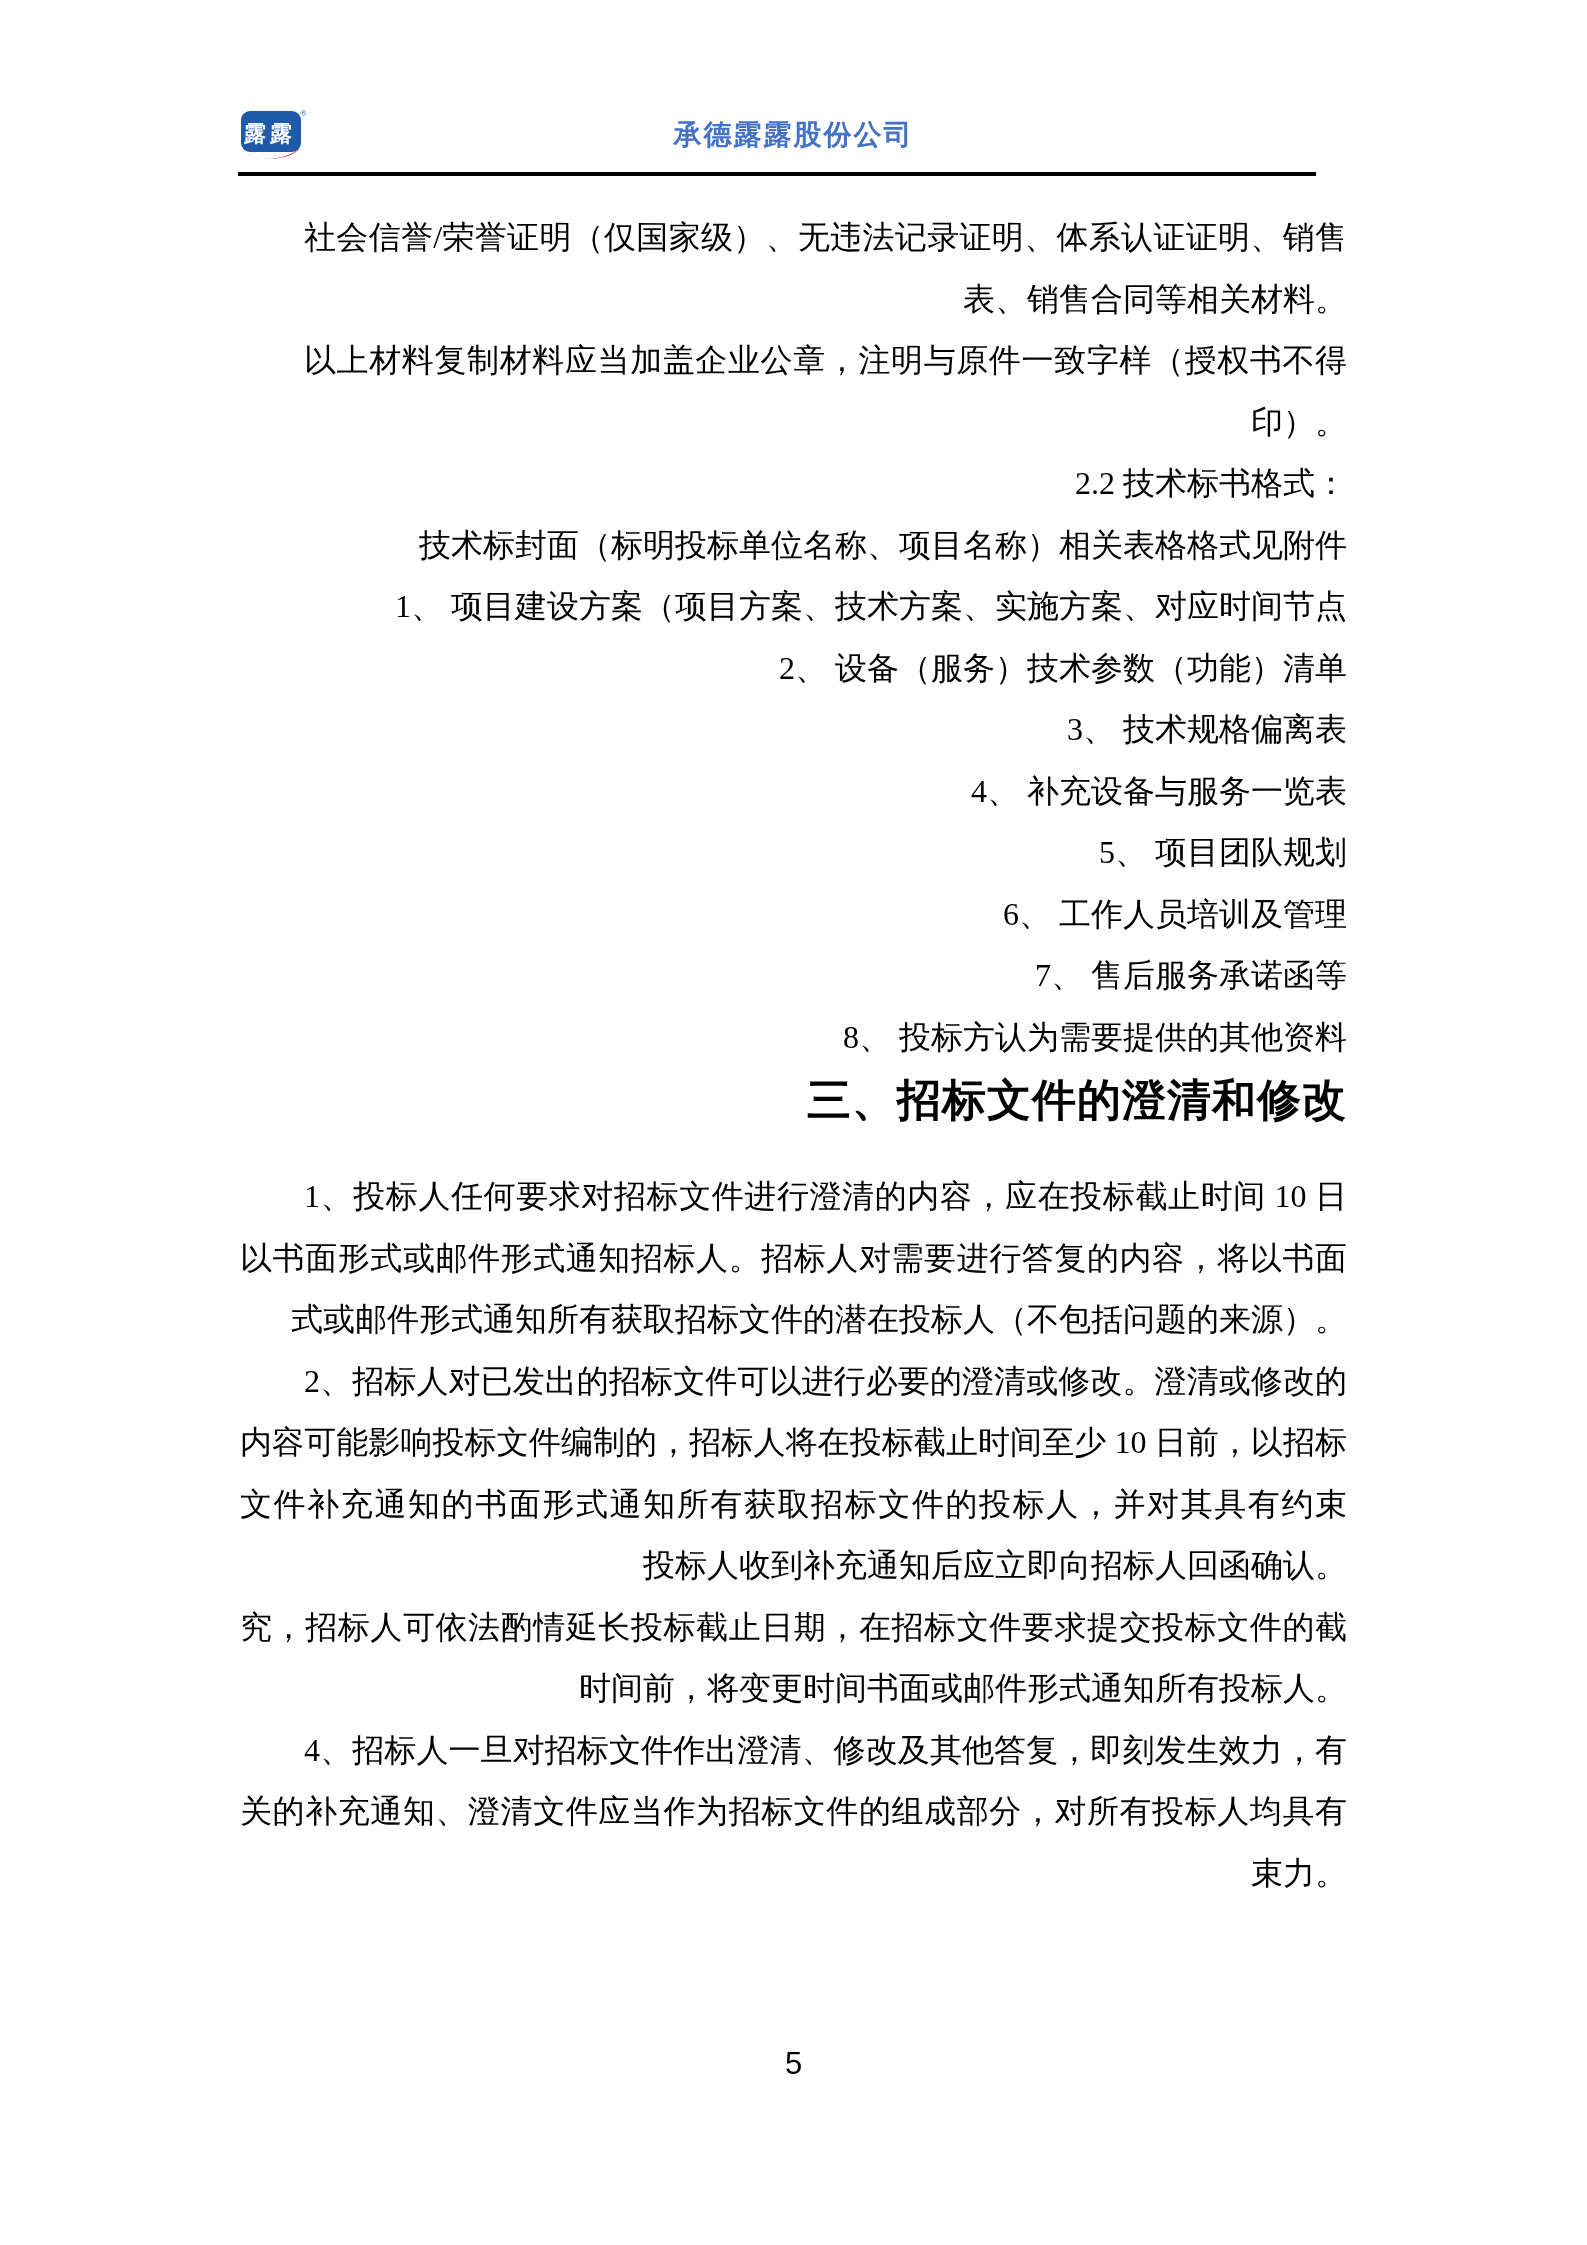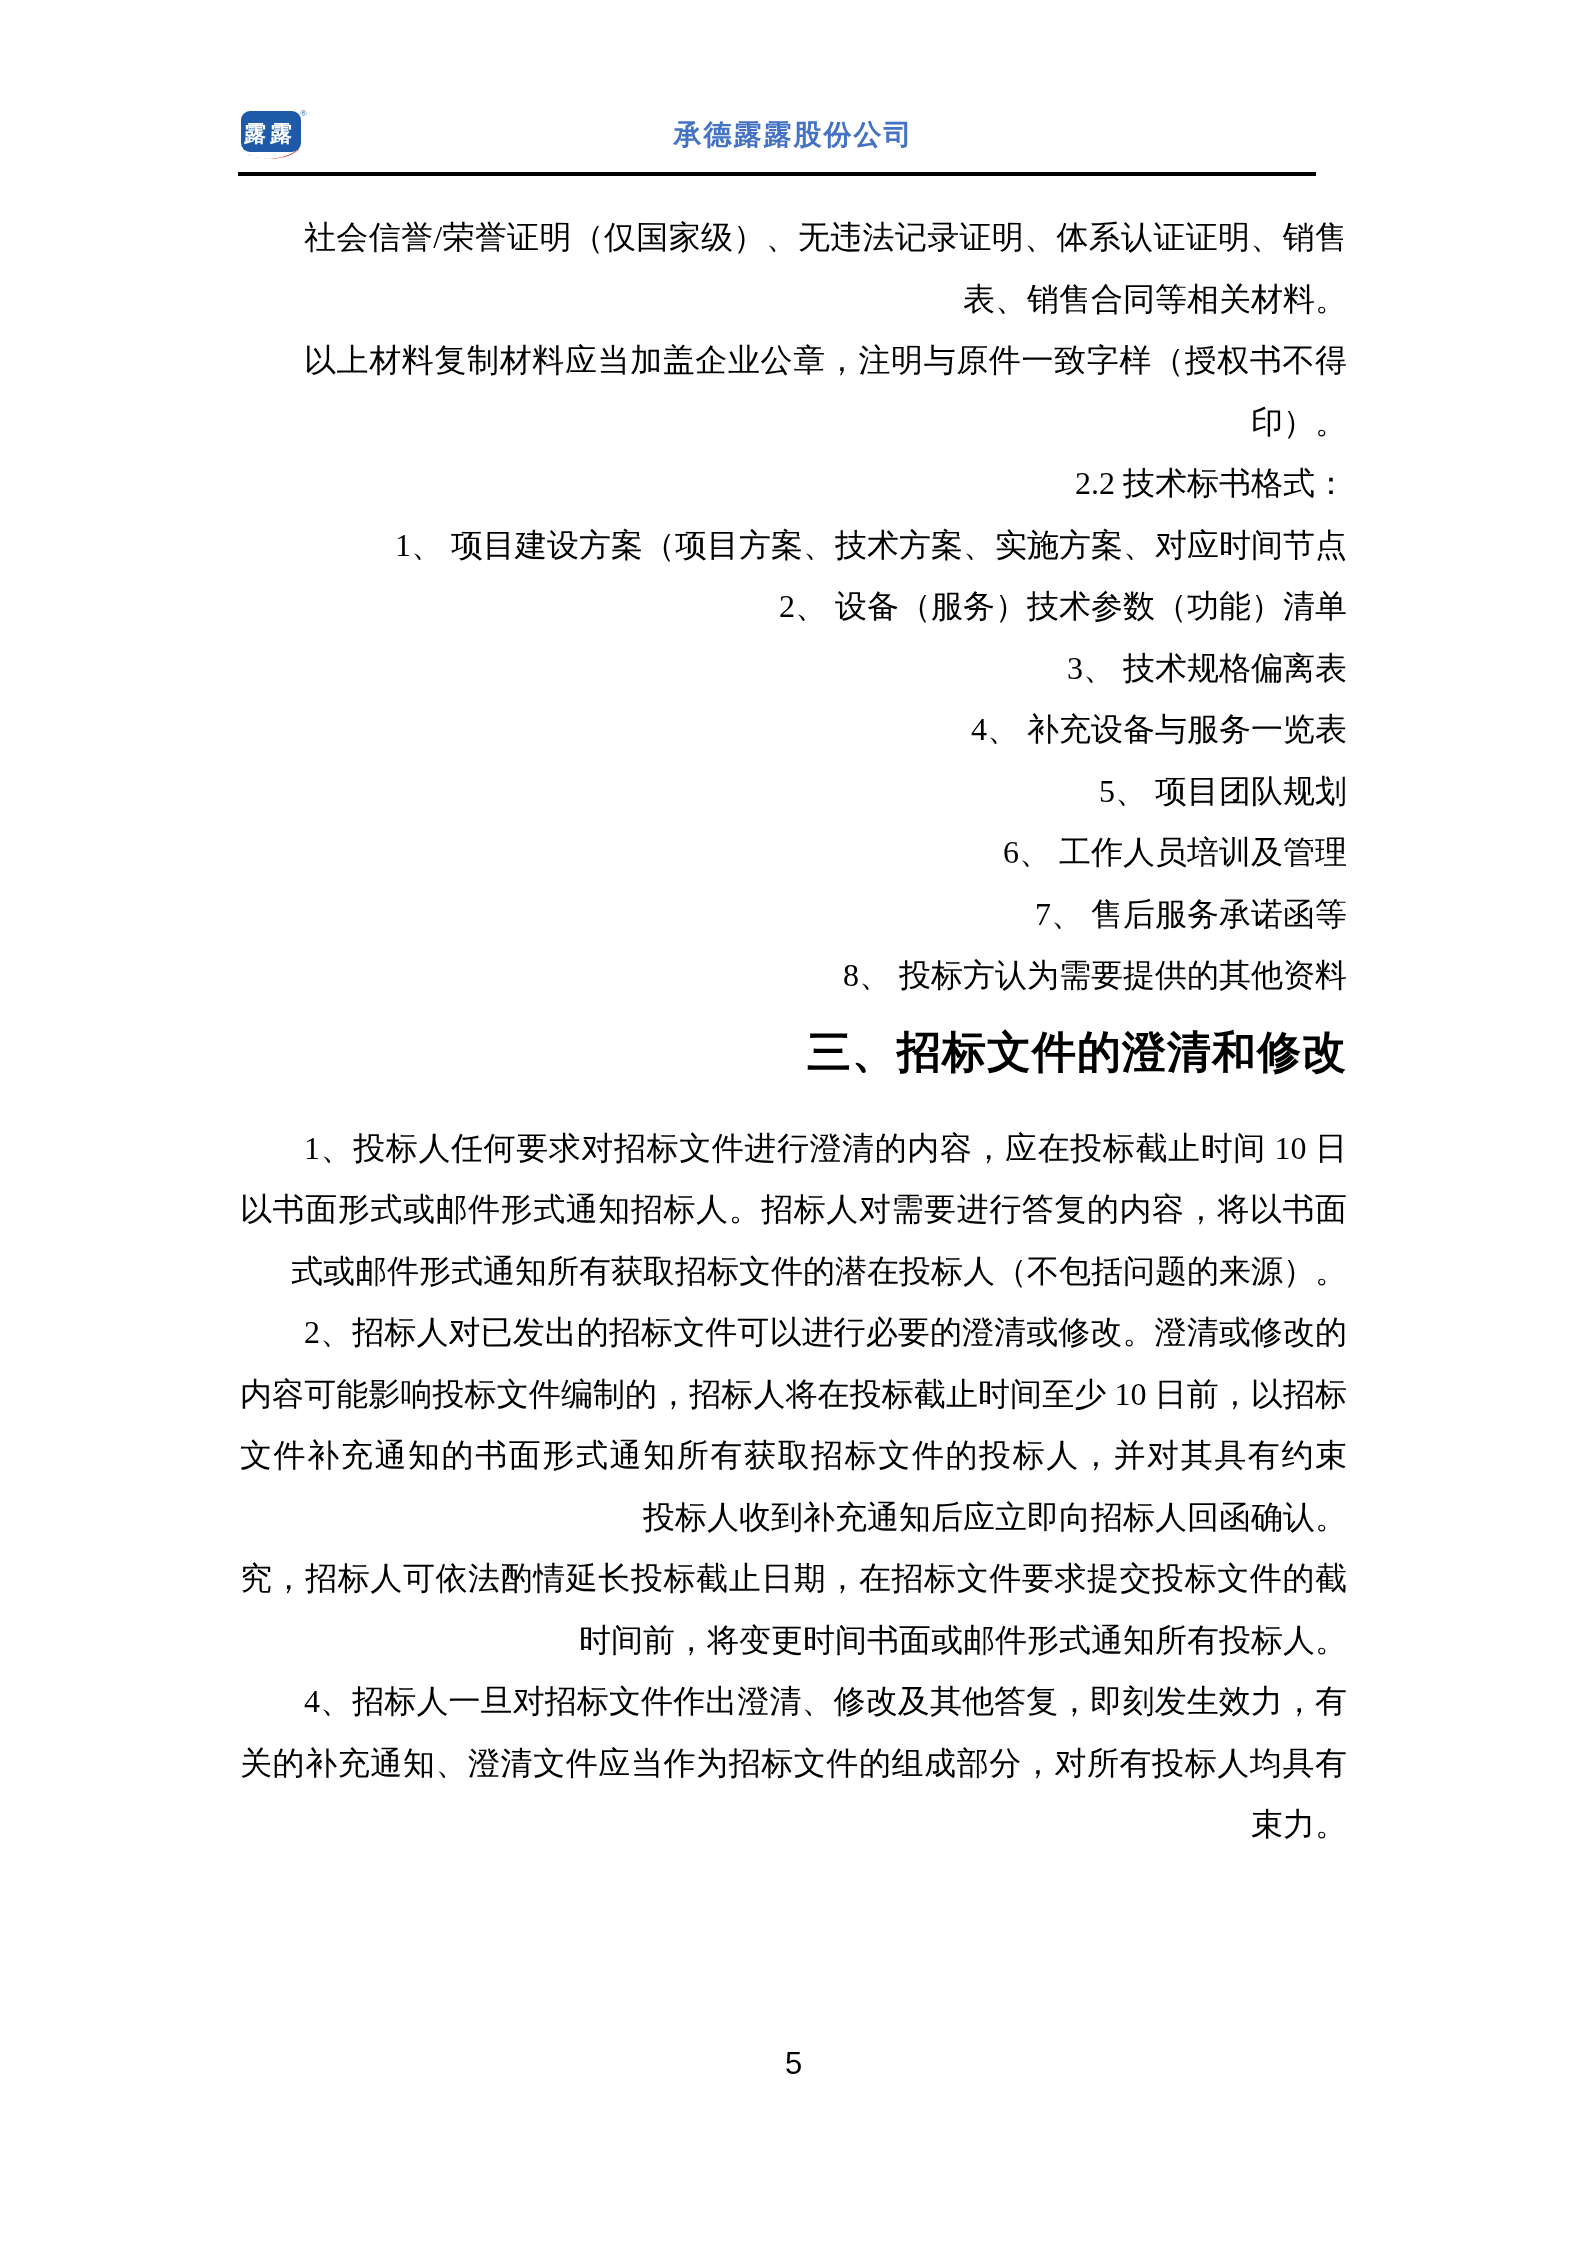--- a/index.html
+++ b/index.html
@@ -50,21 +50,21 @@
     overflow:hidden;
     text-align:right;
   }
   .line.fill{
     text-align:justify;
     text-align-last:justify;
     text-justify:inter-ideograph;
   }
   .line.indent{text-indent:64px;}
   .list-item .line{padding-left:112px;}
-  .heading{margin-top:17px;}
+  .heading{margin-top:4px;}
   .heading .line{
     height:58px;
     line-height:58px;
     font-size:44px;
     font-weight:bold;
     letter-spacing:1px;
   }
   .gap-top{margin-top:36px;}
   
   .pagenum{
@@ -97,20 +97,23 @@
       <div class="block para">
         <div class="line fill indent">社会信誉/荣誉证明（仅国家级）、无违法记录证明、体系认证证明、销售报</div>
         <div class="line">表、销售合同等相关材料。</div>
       </div>
       <div class="block para">
         <div class="line fill indent">以上材料复制材料应当加盖企业公章，注明与原件一致字样（授权书不得复</div>
         <div class="line">印）。</div>
       </div>
       <div class="block para">
         <div class="line indent">2.2 技术标书格式：</div>
+      </div>
+      <div class="block para">
+        <div class="line indent">技术标封面（标明投标单位名称、项目名称）相关表格格式见附件</div>
       </div>
       <div class="block list-item">
         <div class="line">1、 项目建设方案（项目方案、技术方案、实施方案、对应时间节点等）</div>
       </div>
       <div class="block list-item">
         <div class="line">2、 设备（服务）技术参数（功能）清单</div>
       </div>
       <div class="block list-item">
         <div class="line">3、 技术规格偏离表</div>
       </div>

